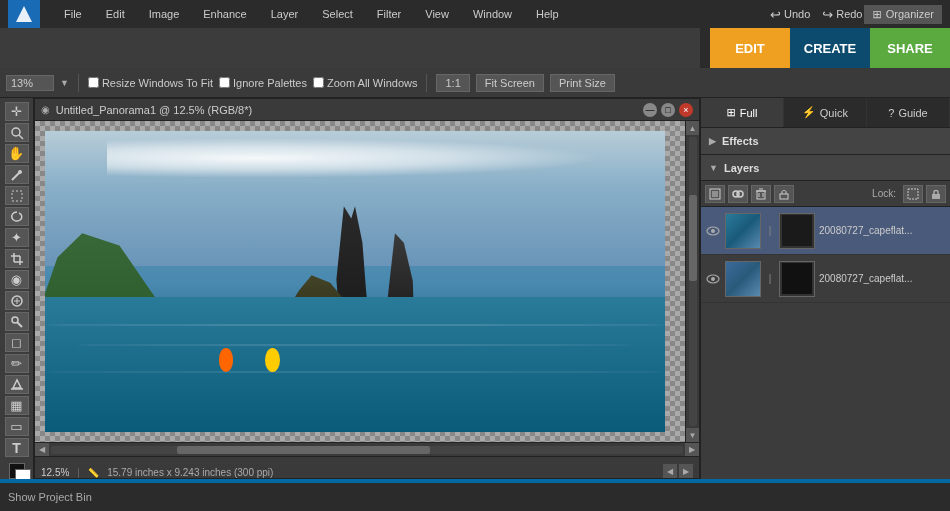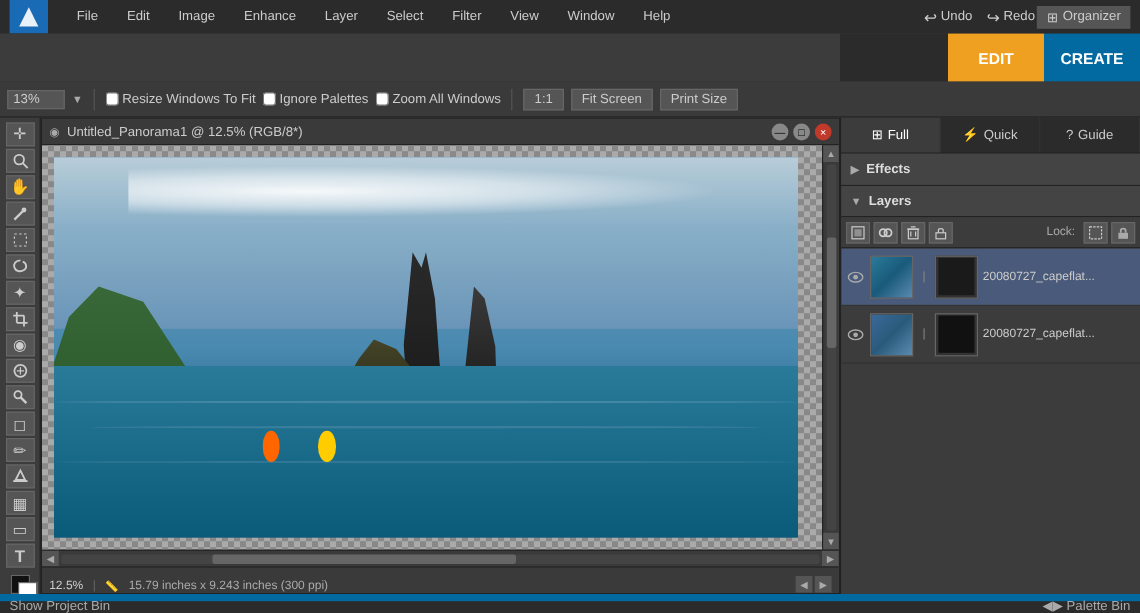--- a/index.html
+++ b/index.html
@@ -15,21 +15,21 @@
     .undo-redo { display: flex; gap: 12px; align-items: center; color: #ccc; font-size: 11px; }
     .undo-redo span { cursor: pointer; display: flex; align-items: center; gap: 3px; }
     .organizer-btn { background: #555; color: #ccc; border: none; padding: 3px 8px; font-size: 11px; cursor: pointer; display: flex; align-items: center; gap: 4px; }
 
     
     .mode-bar { height: 40px; background: #2b2b2b; display: flex; align-items: stretch; flex-shrink: 0; }
     .mode-left { flex: 0 0 700px; background: #3c3c3c; }
     .mode-tabs { display: flex; height: 40px; margin-left: auto; }
     .mode-tab { width: 80px; display: flex; align-items: center; justify-content: center; font-size: 13px; font-weight: bold; cursor: pointer; }
     .mode-tab.edit { background: #f0a020; color: #fff; }
-    .mode-tab.create { background: #0369a1; color: #fff; }
+    .mode-tab.create { background: #0c4a6e; color: #fff; }
     .mode-tab.share { background: #5aaa40; color: #fff; }
 
     
     .toolbar { height: 30px; background: #3a3a3a; display: flex; align-items: center; padding: 0 6px; gap: 6px; flex-shrink: 0; border-bottom: 1px solid #222; }
     .zoom-box { background: #555; border: 1px solid #666; color: #ccc; font-size: 11px; padding: 1px 4px; width: 48px; }
     .zoom-arrow { color: #aaa; font-size: 9px; cursor: pointer; }
     .toolbar-separator { width: 1px; height: 18px; background: #555; margin: 0 3px; }
     .toolbar-checkbox { display: flex; align-items: center; gap: 3px; font-size: 11px; color: #ccc; }
     .toolbar-checkbox input { width: 11px; height: 11px; }
     .toolbar-btn { background: #555; border: 1px solid #666; color: #ccc; font-size: 11px; padding: 2px 8px; cursor: pointer; }
@@ -74,21 +74,21 @@
     .kayakers { position: absolute; bottom: 20%; left: 25%; width: 30%; height: 8%; }
     .kayaker1 { position: absolute; left: 10%; bottom: 0; width: 8%; height: 100%; background: #ff6600; border-radius: 50%; }
     .kayaker2 { position: absolute; left: 35%; bottom: 0; width: 8%; height: 100%; background: #ffcc00; border-radius: 50%; }
 
     .canvas-status { height: 22px; background: #3a3a3a; display: flex; align-items: flex-end; padding: 0 6px; gap: 8px; border-top: 1px solid #222; flex-shrink: 0; font-size: 10px; color: #aaa; }
     .status-zoom { color: #ccc; }
     .status-sep { color: #666; }
     .status-dim { color: #aaa; }
 
     
-    .bottom-bar { height: 16px; background: #2b2b2b; display: flex; align-items: flex-end; padding: 0 8px; border-top: 6px solid #0369a1; flex-shrink: 0; font-size: 11px; color: #aaa; }
+    .bottom-bar { height: 32px; background: #2b2b2b; display: flex; align-items: center; padding: 0 8px; border-top: 4px solid #0369a1; flex-shrink: 0; font-size: 11px; color: #aaa; }
     .bottom-bar-right { margin-left: auto; cursor: pointer; color: #aaa; margin-top: 44px; }
 
     
     .right-panel { width: 250px; background: #3c3c3c; border-left: 1px solid #222; display: flex; flex-direction: column; flex-shrink: 0; }
 
     
     .panel-tabs { height: 30px; background: #2b2b2b; display: flex; align-items: center; border-bottom: 1px solid #222; }
     .panel-tab { flex: 1; display: flex; align-items: center; justify-content: center; gap: 4px; font-size: 11px; color: #ccc; cursor: pointer; height: 100%; border-right: 1px solid #333; }
     .panel-tab.active { background: #3c3c3c; color: #fff; }
 
@@ -178,20 +178,23 @@
 </div>
 
 <div class="mode-bar">
   <div class="mode-left"></div>
   <div class="mode-tabs">
     <div class="mode-tab edit">
       <span>EDIT</span>
     </div>
     <div class="mode-tab create">
       <span>CREATE</span>
+    </div>
+    <div class="mode-tab share">
+      <span>SHARE</span>
     </div>
   </div>
 </div>
 
 <div class="toolbar">
   <input type="text" class="zoom-box" value="13%" style="">
   <span class="zoom-arrow">▼</span>
   <div class="toolbar-separator"></div>
   <label class="toolbar-checkbox">
     <input type="checkbox" style="">

